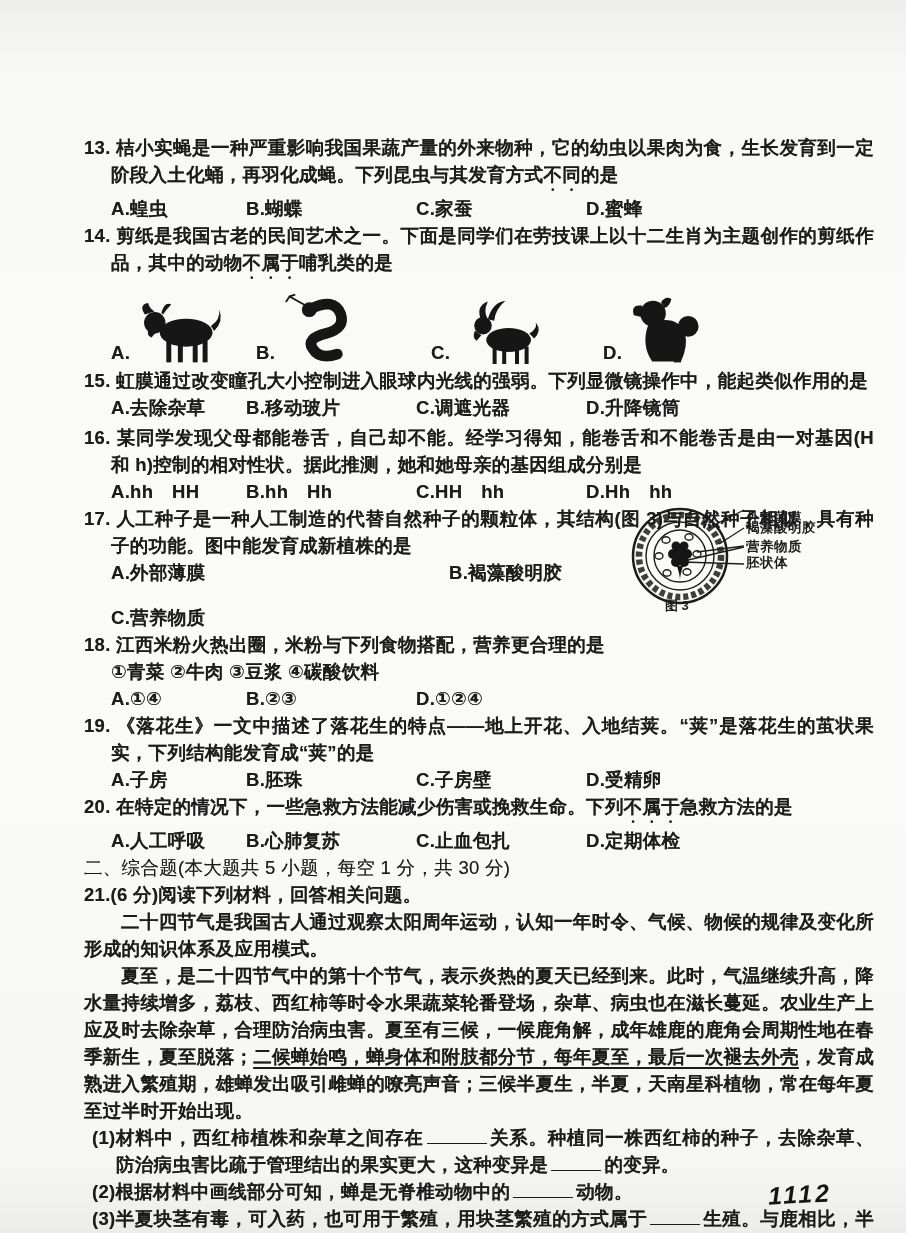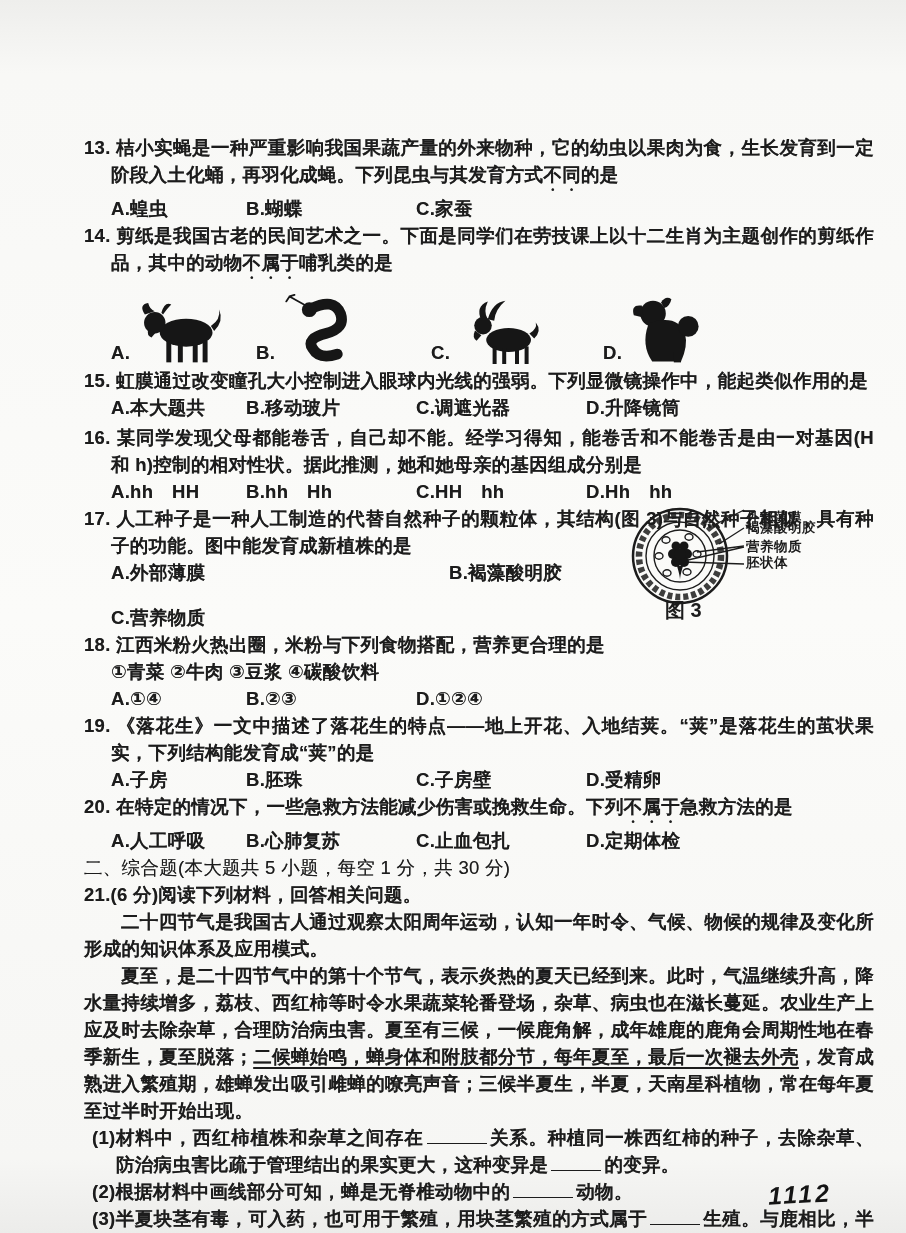--- a/index.html
+++ b/index.html
@@ -29,38 +29,39 @@
   .para{text-indent:2em;text-align:justify;}
   .sub{margin-left:8px;padding-left:24px;text-indent:-24px;text-align:justify;}
   
   .zodiac{display:grid;grid-template-columns:145px 175px 172px 1fr;align-items:end;height:78px;margin:3px 0 3px;text-indent:0;}
   .zcell{display:flex;align-items:flex-end;gap:6px;}
   .zletter{line-height:22px;}
   .zimg{display:block;}
   
   .fig3{position:absolute;left:628px;top:496px;width:272px;height:136px;font-weight:700;}
   .fig3 .lbl{position:absolute;left:118px;font-size:13.5px;line-height:16px;white-space:nowrap;letter-spacing:.5px;}
-  .fig3 .cap{position:absolute;left:37px;top:101px;font-size:20px;}
+  .fig3 .cap{position:absolute;left:37px;top:101px;font-size:13px;}
   .handwriting{
     position:absolute;left:768px;top:1180px;font-size:25px;font-weight:800;font-style:italic;
     transform:rotate(-3deg);letter-spacing:3px;color:#141414;
   }
 </style>
 </head>
 <body>
 
 <div class="page">
 
   <div class="q">
     <span>13.</span>
     <span><span>桔小实蝇是一种严重影响我国果蔬产量的外来物种，它的幼虫以果肉为食，生长发育到一定阶段入土化蛹，再羽化成蝇。下列昆虫与其发育方式</span><span class="emph">不同</span><span>的是</span></span>
     <div class="opts4">
       <span>A.蝗虫</span>
       <span>B.蝴蝶</span>
       <span>C.家蚕</span>
+      <span>D.蜜蜂</span>
     </div>
   </div>
 
   <div class="q">
     <span>14.</span>
     <span><span>剪纸是我国古老的民间艺术之一。下面是同学们在劳技课上以十二生肖为主题创作的剪纸作品，其中的动物</span><span class="emph">不属于</span><span>哺乳类的是</span></span>
     <div class="zodiac">
       <div class="zcell">
         <span class="zletter">A.</span>
         <svg class="zimg" width="92" height="66" viewBox="0 0 110 80">
@@ -118,21 +119,21 @@
           </g>
         </svg>
       </div>
     </div>
   </div>
 
   <div class="q" style="margin-top:3px;">
     <span>15.</span>
     <span>虹膜通过改变瞳孔大小控制进入眼球内光线的强弱。下列显微镜操作中，能起类似作用的是</span>
     <div class="opts4">
-      <span>A.本大题共</span>
+      <span>A.去除杂草</span>
       <span>B.移动玻片</span>
       <span>C.调遮光器</span>
       <span>D.升降镜筒</span>
     </div>
   </div>
 
   <div class="q" style="margin-top:3px;">
     <span>16.</span>
     <span>某同学发现父母都能卷舌，自己却不能。经学习得知，能卷舌和不能卷舌是由一对基因(H 和 h)控制的相对性状。据此推测，她和她母亲的基因组成分别是</span>
     <div class="opts4">

